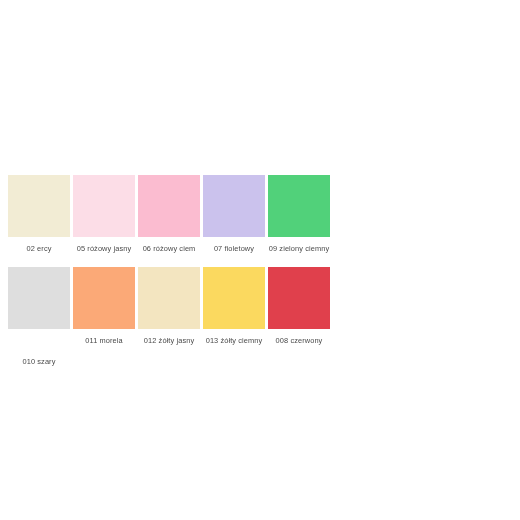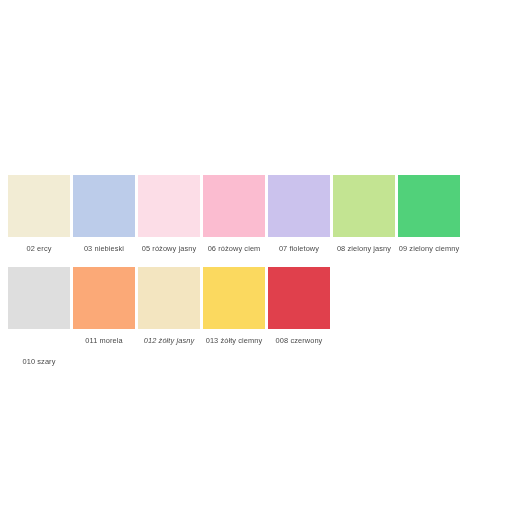--- a/index.html
+++ b/index.html
@@ -68,57 +68,49 @@
 <div id="palette-page">
 
   <div class="swatch-grid">
 
     <div class="swatch-row">
       <div class="swatch-cell">
         <span class="swatch-chip" style="background-color: rgb(242, 236, 212);"></span>
         <span class="swatch-label" style="color: rgb(74, 74, 74);">02 ercy</span>
       </div>
       <div class="swatch-cell">
-        <span class="swatch-chip" style="background-color: rgb(188, 204, 234);"></span>
-        <span class="swatch-label" style="color: rgb(74, 74, 74);">03 niebieski</span>
-      </div>
-      <div class="swatch-cell">
         <span class="swatch-chip" style="background-color: rgb(252, 221, 231);"></span>
         <span class="swatch-label" style="color: rgb(74, 74, 74);">05 różowy jasny</span>
       </div>
       <div class="swatch-cell">
         <span class="swatch-chip" style="background-color: rgb(251, 188, 208);"></span>
         <span class="swatch-label" style="color: rgb(74, 74, 74);">06 różowy ciem</span>
       </div>
       <div class="swatch-cell">
         <span class="swatch-chip" style="background-color: rgb(203, 194, 237);"></span>
         <span class="swatch-label" style="color: rgb(74, 74, 74);">07 fioletowy</span>
-      </div>
-      <div class="swatch-cell">
-        <span class="swatch-chip" style="background-color: rgb(195, 228, 146);"></span>
-        <span class="swatch-label" style="color: rgb(74, 74, 74);">08 zielony jasny</span>
       </div>
       <div class="swatch-cell">
         <span class="swatch-chip" style="background-color: rgb(81, 209, 122);"></span>
         <span class="swatch-label" style="color: rgb(74, 74, 74);">09 zielony ciemny</span>
       </div>
     </div>
 
     <div class="swatch-row">
       <div class="swatch-cell">
         <span class="swatch-chip" style="background-color: rgb(222, 222, 222);"></span>
         <span class="swatch-label" style="color: rgb(74, 74, 74); margin-top: 28px;">010 szary</span>
       </div>
       <div class="swatch-cell">
         <span class="swatch-chip" style="background-color: rgb(251, 169, 119);"></span>
         <span class="swatch-label" style="color: rgb(74, 74, 74);">011 morela</span>
       </div>
       <div class="swatch-cell">
         <span class="swatch-chip" style="background-color: rgb(243, 229, 192);"></span>
-        <span class="swatch-label" style="color: rgb(74, 74, 74); font-style: italic;">012 żółty jasny</span>
+        <span class="swatch-label" style="color: rgb(74, 74, 74);">012 żółty jasny</span>
       </div>
       <div class="swatch-cell">
         <span class="swatch-chip" style="background-color: rgb(251, 217, 95);"></span>
         <span class="swatch-label" style="color: rgb(74, 74, 74);">013 żółty ciemny</span>
       </div>
       <div class="swatch-cell">
         <span class="swatch-chip" style="background-color: rgb(224, 64, 76);"></span>
         <span class="swatch-label" style="color: rgb(74, 74, 74);">008 czerwony</span>
       </div>
     </div>

